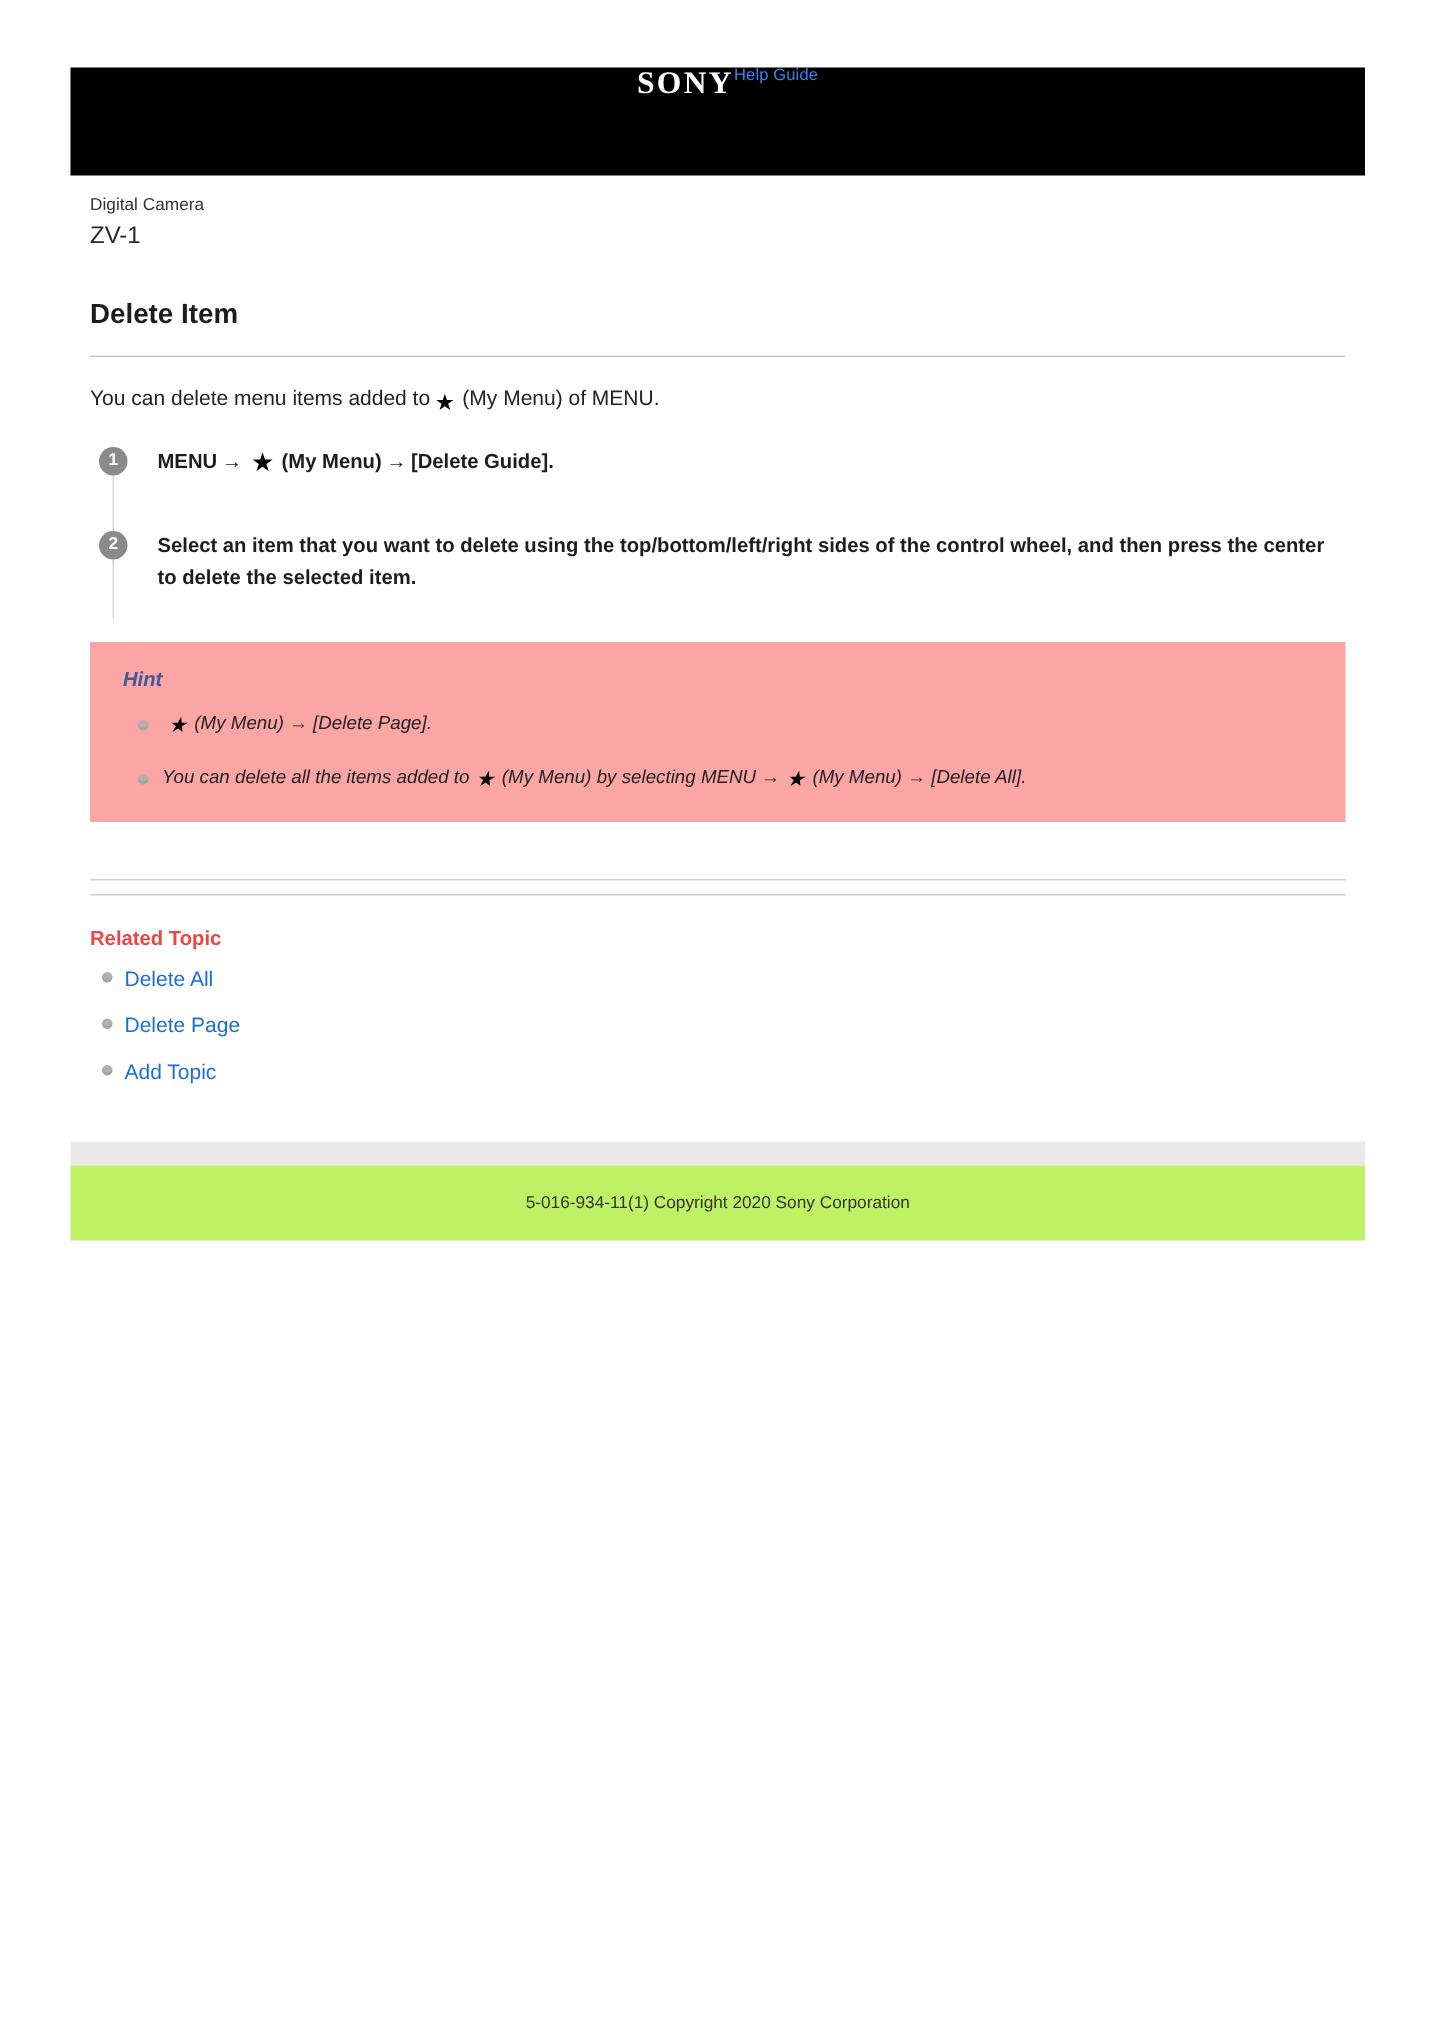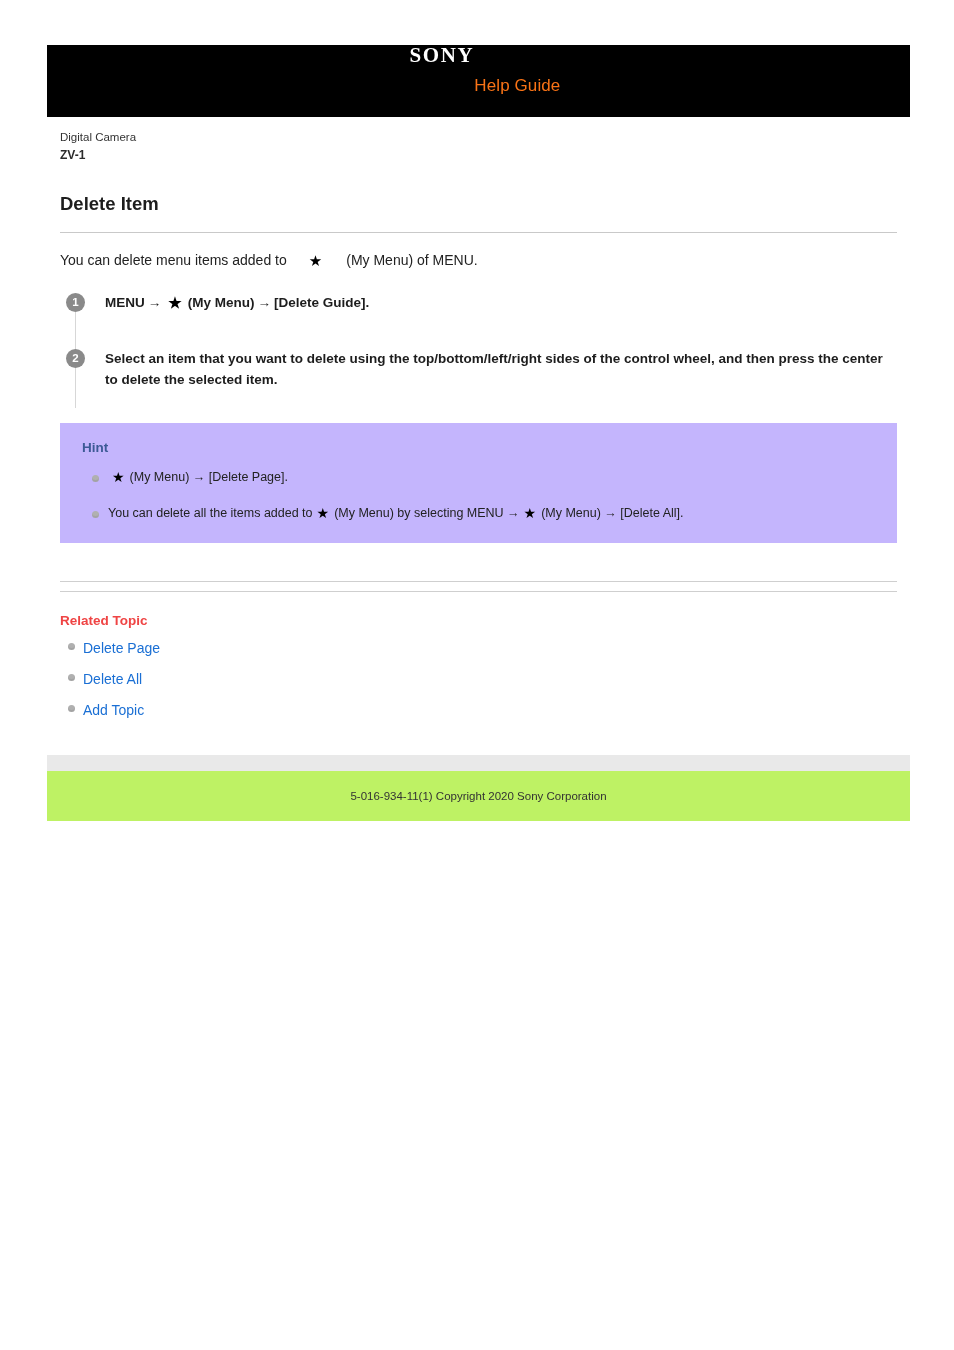--- a/index.html
+++ b/index.html
@@ -36,43 +36,41 @@
   .sony-logo {
     font-family: "Liberation Serif", serif;
     color: #ffffff;
     font-size: 21px;
     font-weight: bold;
     letter-spacing: 1.6px;
     line-height: 1;
     margin-bottom: 7px;
   }
   .help-guide {
-    color: #f97316;
-    font-size: 17px;
+    color: #3b82f6;
+    font-size: 11px;
     font-weight: 400;
     line-height: 1;
     letter-spacing: 0.1px;
-    margin-top: 32px;
   }
 
   
   .product-block {
     padding: 12px 0 0 13px;
   }
   .product-category {
     font-size: 11.5px;
     color: #333333;
     line-height: 1.45;
   }
   .product-model {
-    font-size: 12px;
+    font-size: 16px;
     color: #2b2b2b;
     line-height: 1.35;
     margin-top: 1px;
-    font-weight: bold;
   }
 
   
   .content {
     padding: 0 13px 0 13px;
   }
   h1.article-title {
     font-size: 18.5px;
     font-weight: bold;
     color: #1d1d1d;
@@ -83,23 +81,22 @@
     border: none;
     border-top: 1px solid #c9c9c9;
     margin: 17px 0 0 0;
   }
   .intro {
     font-size: 14px;
     color: #222222;
     margin-top: 17px;
     line-height: 1.5;
     display: flex;
-    align-items: center;
+    align-items: flex-end;
     flex-wrap: wrap;
-    gap: 19px;
   }
   .star {
     font-size: 15px;
     line-height: 1;
     color: #000000;
     display: inline-block;
     margin: 0 5px 0 3px;
     position: relative;
     top: 0px;
   }
@@ -148,23 +145,24 @@
     color: #1d1d1d;
     line-height: 1.55;
     display: block;
   }
   .step-text .star { font-size: 15px; vertical-align: -1px; margin: 0 6px 0 4px; }
   .arrow { padding: 0 3px; font-weight: normal; }
 
   
   .hint-box {
     margin-top: 32px;
-    background: #c4b5fd;
+    background: #fca5a5;
     padding: 17px 22px 20px 22px;
     box-sizing: border-box;
+    font-style: italic;
   }
   .hint-title {
     color: #3d5a96;
     font-size: 13.5px;
     font-weight: bold;
     margin-bottom: 13px;
   }
   .hint-item {
     position: relative;
     padding-left: 26px;
@@ -314,25 +312,25 @@
 
     <div class="double-rule">
       <hr>
       <hr>
     </div>
 
     <div class="related-title">Related Topic</div>
     <div class="related-list">
       <div class="related-item">
         <span class="bullet-dot"></span>
+        <a class="related-link">Delete All</a>
+      </div>
+      <div class="related-item">
+        <span class="bullet-dot"></span>
         <a class="related-link">Delete Page</a>
-      </div>
-      <div class="related-item">
-        <span class="bullet-dot"></span>
-        <a class="related-link">Delete All</a>
       </div>
       <div class="related-item">
         <span class="bullet-dot"></span>
         <a class="related-link">Add Topic</a>
       </div>
     </div>
 
   </div>
 
   <div class="footer">

